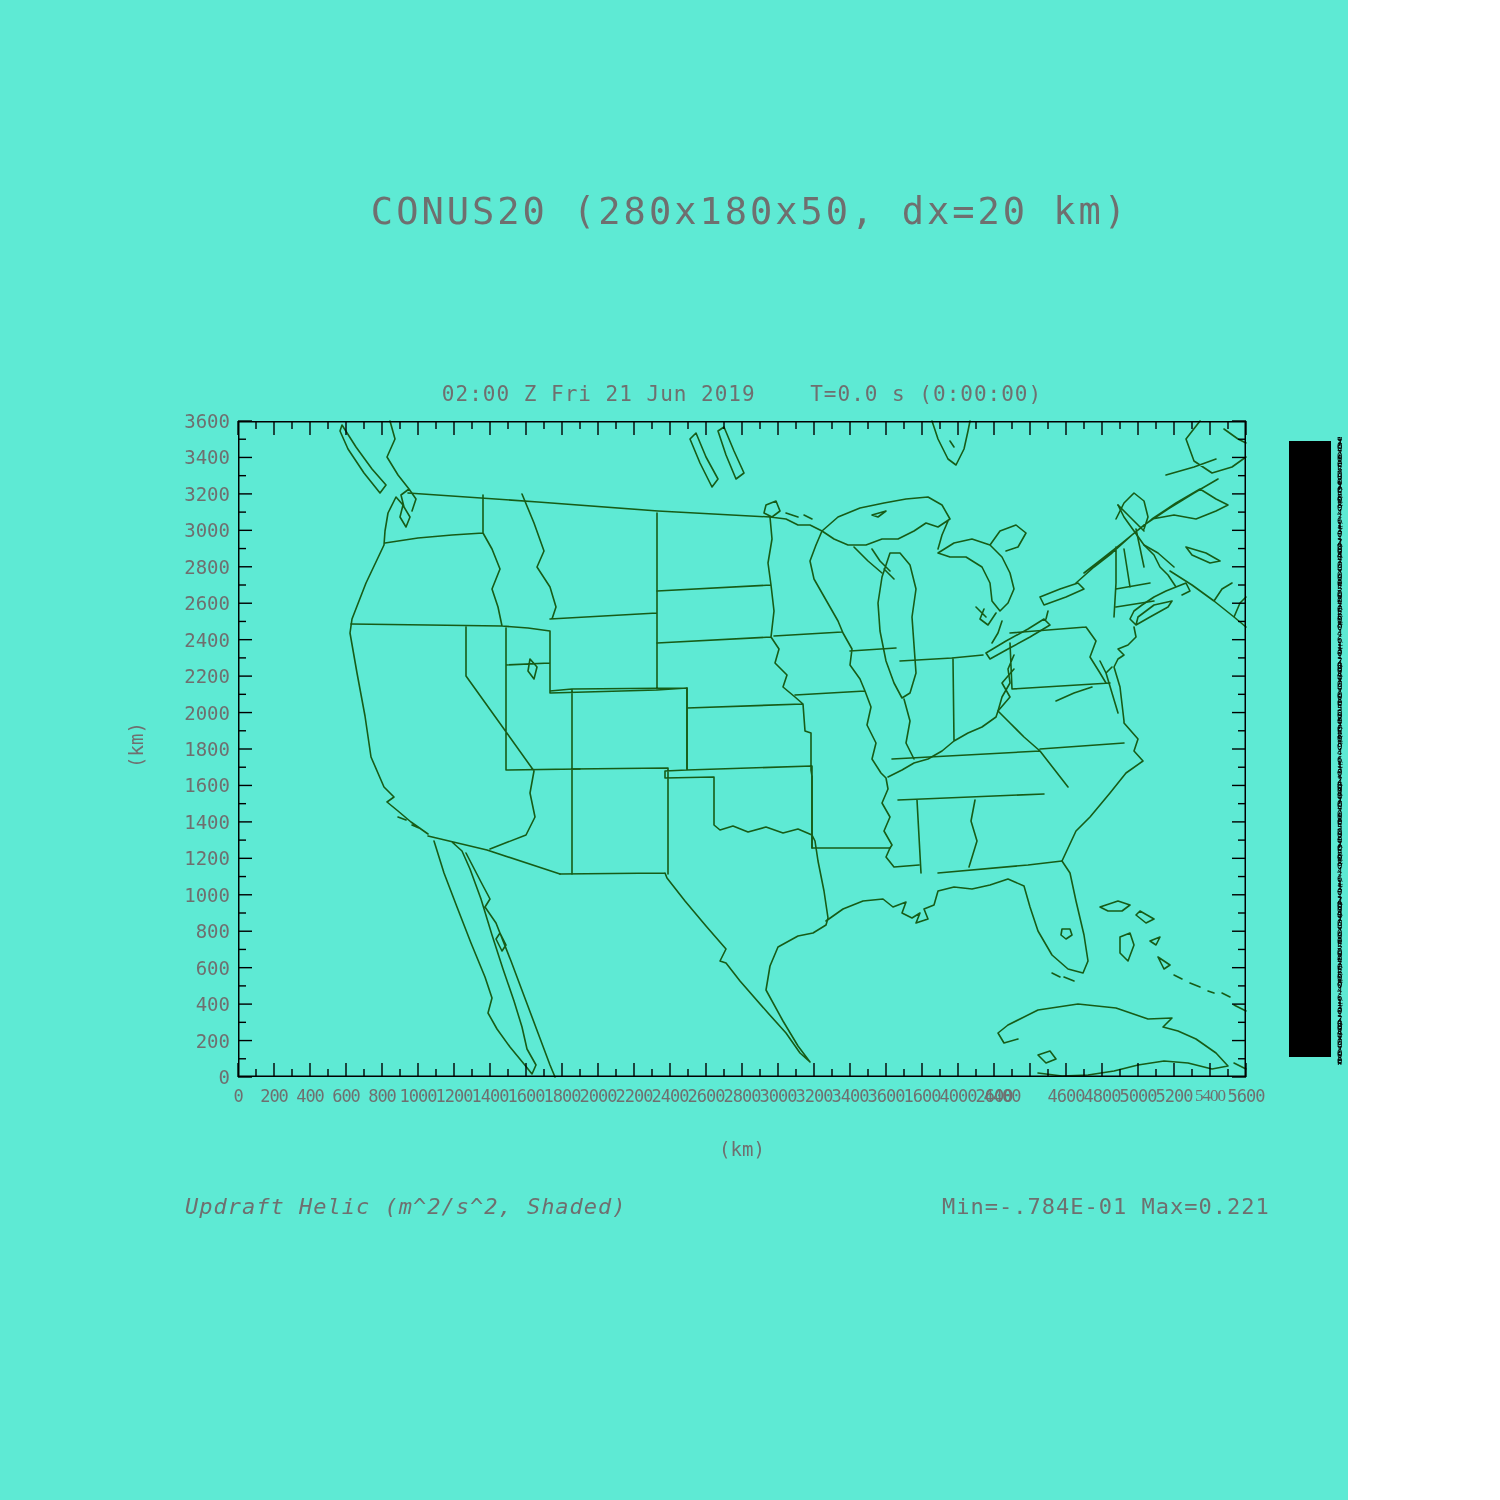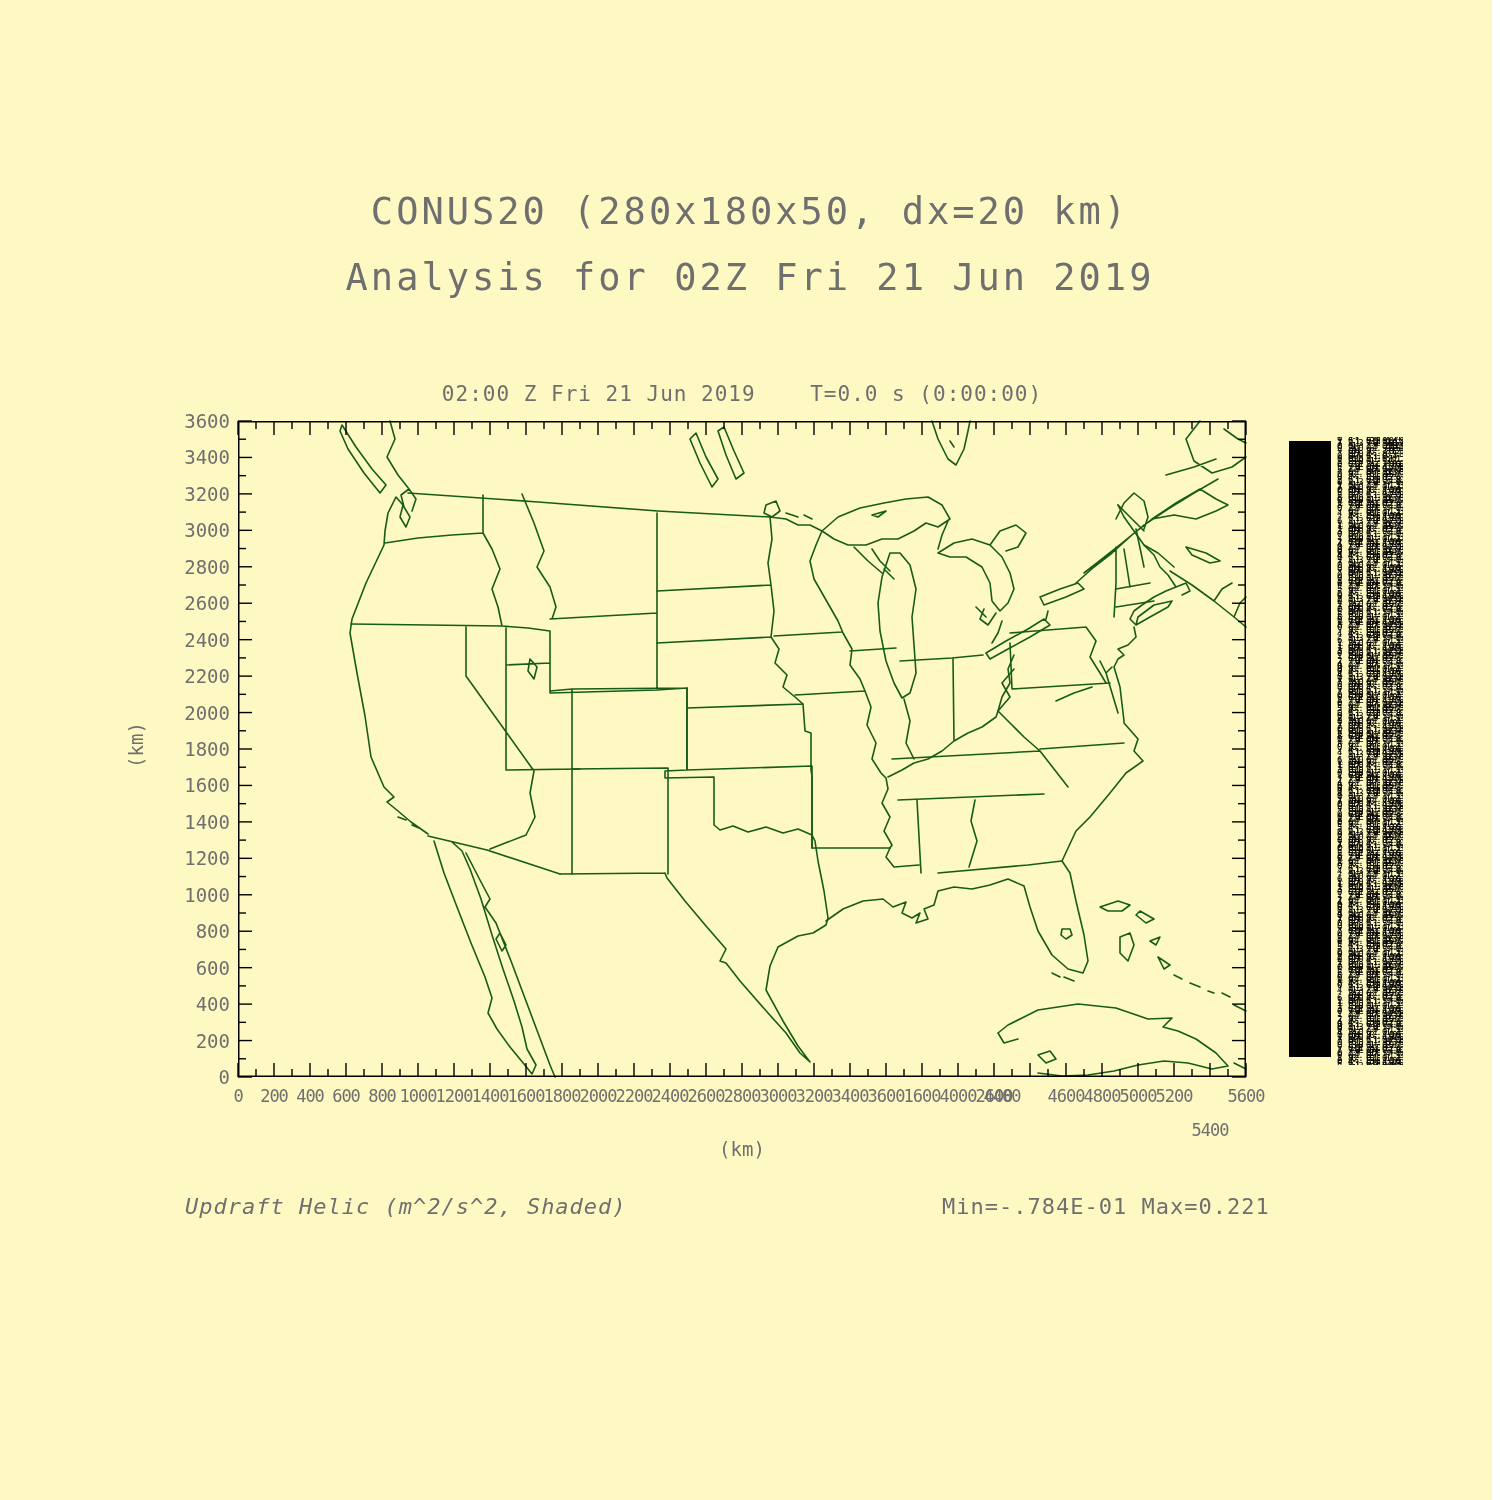--- a/index.html
+++ b/index.html
@@ -1,16 +1,16 @@
 <!DOCTYPE html>
 <html><head>
 <meta charset="utf-8">
 <style>
   html,body{margin:0;padding:0;background:#fff;}
-  #page{position:relative;width:1492px;height:1500px;background:#fef9c3;overflow:hidden;
+  #page{position:relative;width:1348px;height:1500px;background:#5eead4;overflow:hidden;
         font-family:"DejaVu Sans Mono","Liberation Mono",monospace;}
   .gtxt{color:#6f6f6f;}
   .title-line{position:absolute;left:0;width:1500px;text-align:center;font-size:37px;
               letter-spacing:3px;white-space:pre;}
   #title1{top:190px;}
   #title2{top:256px;}
   #plot-header{position:absolute;left:238px;width:1008px;top:382px;text-align:center;
                font-size:21px;letter-spacing:1px;white-space:pre;}
   #plot-svg{position:absolute;left:238px;top:421px;overflow:visible;}
   .ylab{position:absolute;width:90px;text-align:right;font-size:19px;letter-spacing:0px;}
@@ -25,21 +25,20 @@
   .noisecol{position:absolute;top:437px;height:628px;overflow:hidden;color:#000;
             font-size:9px;line-height:2.6px;letter-spacing:-2px;word-break:break-all;
             font-family:"DejaVu Sans Mono",monospace;}
 </style>
 </head>
 <body>
 
 <div id="page">
 
   <div class="title-line gtxt" id="title1">CONUS20 (280x180x50, dx=20 km)</div>
-  <div class="title-line gtxt" id="title2">Analysis for 02Z Fri 21 Jun 2019</div>
 
   <div id="plot-header" class="gtxt">02:00 Z Fri 21 Jun 2019    T=0.0 s (0:00:00)</div>
 
   <svg id="plot-svg" width="1008" height="656" viewBox="0 0 1008 656">
     <g id="map-lines" fill="none" stroke="#175c17" stroke-width="1.6" stroke-linejoin="round" stroke-linecap="round">
 
       <path d="M104,4 L118,26 134,48 148,64 142,72 126,52 110,28 102,10 Z
         M152,0 L157,18 149,36 160,54 171,68 163,74 166,86 172,96 168,106 162,96 165,84 158,76 150,92 147,110 146,124
         M171,68 L178,78 174,90
         M146,124 L128,162 114,198 112,212 119,252 127,295 133,336 146,366 156,376 149,381 160,390 173,401 190,413
@@ -389,21 +388,21 @@
       <div class="xlab gtxt" style="left: 810px; top: 1086px;">3400</div>
       <div class="xlab gtxt" style="left: 846px; top: 1086px;">3600</div>
       <div class="xlab gtxt" style="left: 882px; top: 1086px;">1600</div>
       <div class="xlab gtxt" style="left: 918px; top: 1086px;">4000</div>
       <div class="xlab gtxt" style="left: 954px; top: 1086px;">2600</div>
       <div class="xlab gtxt" style="left: 962px; top: 1086px;">4400</div>
       <div class="xlab gtxt" style="left: 1026px; top: 1086px;">4600</div>
       <div class="xlab gtxt" style="left: 1062px; top: 1086px;">4800</div>
       <div class="xlab gtxt" style="left: 1098px; top: 1086px;">5000</div>
       <div class="xlab gtxt" style="left: 1134px; top: 1086px;">5200</div>
-      <div class="xlab gtxt" style="left: 1170px; top: 1120px;">5400</div>
+      <div class="xlab gtxt" style="left: 1170px; top: 1086px; font-family: Liberation Serif, serif;">5400</div>
       <div class="xlab gtxt" style="left: 1206px; top: 1086px;">5600</div>
     </div>
 
   <div id="yaxis-title" class="gtxt">(km)</div>
   <div id="xaxis-title" class="gtxt">(km)</div>
 
   <div id="colorbar"></div>
   <div id="noise-cols">
       <div class="noisecol" style="left: 1337px; width: 6px;">01700-7 0010E3-002017.0E2.80.1.80 .4--6.1.1.1301- 24.0004.01700-7 0010E3-002017.0E2.80.1.80 .4--6.1.1.1301- 24.0004.01700-7 0010E3-002017.0E2.80.1.80 .4--6.1.1.1301- 24.0004.01700-7 0010E3-002017.0E2.80.1.80 .4--6.1.1.1301- 24.0004.01700-7 0010E3-002017.0E2.80.1.80 .4--6.1.1.1301- 24.0004.01700-7 0010E3-002017.0E2.80.1.80 .4--6.1.1.1301- 24.0004.01700-7 0010E3-002017.0E2.80.1.80 .4--6.1.1.1301- 24.0004.01700-7 0010E3-002017.0E2.80.1.80 .4--6.1.1.1301- 24.0004.01700-7 0010E3-002017.0E2.80.1.80 .4--6.1.1.1301- 24.0004.01700-7 0010E3-002017.0E2.80.1.80 .4--6.1.1.1301- 24.0004.01700-7 0010E3-002017.0E2.80.1.80 .4--6.1.1.1301- 24.0004.01700-7 0010E3-002017.0E2.80.1.80 .4--6.1.1.1301- 24.0004.01700-7 0010E3-002017.0E2.80.1.80 .4--6.1.1.1301- 24.0004.01700-7 0010E3-002017.0E2.80.1.80 .4--6.1.1.1301- 24.0004.01700-7 0010E3-002017.0E2.80.1.80 .4--6.1.1.1301- 24.0004.01700-7 0010E3-002017.0E2.80.1.80 .4--6.1.1.1301- 24.0004.01700-7 0010E3-002017.0E2.80.1.80 .4--6.1.1.1301- 24.0004.01700-7 0010E3-002017.0E2.80.1.80 .4--6.1.1.1301- 24.0004.01700-7 0010E3-002017.0E2.80.1.80 .4--6.1.1.1301- 24.0004.01700-7 0010E3-002017.0E2.80.1.80 .4--6.1.1.1301- 24.0004.01700-7 0010E3-002017.0E2.80.1.80 .4--6.1.1.1301- 24.0004.01700-7 0010E3-002017.0E2.80.1.80 .4--6.1.1.1301- 24.0004.01700-7 0010E3-002017.0E2.80.1.80 .4--6.1.1.1301- 24.0004.01700-7 0010E3-002017.0E2.80.1.80 .4--6.1.1.1301- 24.0004.01700-7 0010E3-002017.0E2.80.1.80 .4--6.1.1.1301- 24.0004.01700-7 0010E3-002017.0E2.80.1.80 .4--6.1.1.1301- 24.0004.01700-7 0010E3-002017.0E2.80.1.80 .4--6.1.1.1301- 24.0004.01700-7 0010E3-002017.0E2.80.1.80 .4--6.1.1.1301- 24.0004.01700-7 0010E3-002017.0E2.80.1.80 .4--6.1.1.1301- 24.0004.01700-7 0010E3-002017.0E2.80.1.80 .4--6.1.1.1301- 24.0004.01700-7 0010E3-002017.0E2.80.1.80 .4--6.1.1.1301- 24.0004.01700-7 0010E3-002017.0E2.80.1.80 .4--6.1.1.1301- 24.0004.01700-7 0010E3-002017.0E2.80.1.80 .4--6.1.1.1301- 24.0004.01700-7 0010E3-002017.0E2.80.1.80 .4--6.1.1.1301- 24.0004.01700-7 0010E3-002017.0E2.80.1.80 .4--6.1.1.1301- 24.0004.01700-7 0010E3-002017.0E2.80.1.80 .4--6.1.1.1301- 24.0004.01700-7 0010E3-002017.0E2.80.1.80 .4--6.1.1.1301- 24.0004.01700-7 0010E3-002017.0E2.80.1.80 .4--6.1.1.1301- 24.0004.01700-7 0010E3-002017.0E2.80.1.80 .4--6.1.1.1301- 24.0004.01700-7 0010E3-002017.0E2.80.1.80 .4--6.1.1.1301- 24.0004.01700-7 0010E3-002017.0E2.80.1.80 .4--6.1.1.1301- 24.0004.01700-7 0010E3-002017.0E2.80.1.80 .4--6.1.1.1301- 24.0004.01700-7 0010E3-002017.0E2.80.1.80 .4--6.1.1.1301- 24.0004.01700-7 0010E3-002017.0E2.80.1.80 .4--6.1.1.1301- 24.0004.01700-7 0010E3-002017.0E2.80.1.80 .4--6.1.1.1301</div>
       <div class="noisecol" style="left: 1348px; width: 17px;">4--6.1.1.1301- 24.0004.01700-7 0010E3-002017.0E2.80.1.80 .4--6.1.1.1301- 24.0004.01700-7 0010E3-002017.0E2.80.1.80 .4--6.1.1.1301- 24.0004.01700-7 0010E3-002017.0E2.80.1.80 .4--6.1.1.1301- 24.0004.01700-7 0010E3-002017.0E2.80.1.80 .4--6.1.1.1301- 24.0004.01700-7 0010E3-002017.0E2.80.1.80 .4--6.1.1.1301- 24.0004.01700-7 0010E3-002017.0E2.80.1.80 .4--6.1.1.1301- 24.0004.01700-7 0010E3-002017.0E2.80.1.80 .4--6.1.1.1301- 24.0004.01700-7 0010E3-002017.0E2.80.1.80 .4--6.1.1.1301- 24.0004.01700-7 0010E3-002017.0E2.80.1.80 .4--6.1.1.1301- 24.0004.01700-7 0010E3-002017.0E2.80.1.80 .4--6.1.1.1301- 24.0004.01700-7 0010E3-002017.0E2.80.1.80 .4--6.1.1.1301- 24.0004.01700-7 0010E3-002017.0E2.80.1.80 .4--6.1.1.1301- 24.0004.01700-7 0010E3-002017.0E2.80.1.80 .4--6.1.1.1301- 24.0004.01700-7 0010E3-002017.0E2.80.1.80 .4--6.1.1.1301- 24.0004.01700-7 0010E3-002017.0E2.80.1.80 .4--6.1.1.1301- 24.0004.01700-7 0010E3-002017.0E2.80.1.80 .4--6.1.1.1301- 24.0004.01700-7 0010E3-002017.0E2.80.1.80 .4--6.1.1.1301- 24.0004.01700-7 0010E3-002017.0E2.80.1.80 .4--6.1.1.1301- 24.0004.01700-7 0010E3-002017.0E2.80.1.80 .4--6.1.1.1301- 24.0004.01700-7 0010E3-002017.0E2.80.1.80 .4--6.1.1.1301- 24.0004.01700-7 0010E3-002017.0E2.80.1.80 .4--6.1.1.1301- 24.0004.01700-7 0010E3-002017.0E2.80.1.80 .4--6.1.1.1301- 24.0004.01700-7 0010E3-002017.0E2.80.1.80 .4--6.1.1.1301- 24.0004.01700-7 0010E3-002017.0E2.80.1.80 .4--6.1.1.1301- 24.0004.01700-7 0010E3-002017.0E2.80.1.80 .4--6.1.1.1301- 24.0004.01700-7 0010E3-002017.0E2.80.1.80 .4--6.1.1.1301- 24.0004.01700-7 0010E3-002017.0E2.80.1.80 .4--6.1.1.1301- 24.0004.01700-7 0010E3-002017.0E2.80.1.80 .4--6.1.1.1301- 24.0004.01700-7 0010E3-002017.0E2.80.1.80 .4--6.1.1.1301- 24.0004.01700-7 0010E3-002017.0E2.80.1.80 .4--6.1.1.1301- 24.0004.01700-7 0010E3-002017.0E2.80.1.80 .4--6.1.1.1301- 24.0004.01700-7 0010E3-002017.0E2.80.1.80 .4--6.1.1.1301- 24.0004.01700-7 0010E3-002017.0E2.80.1.80 .4--6.1.1.1301- 24.0004.01700-7 0010E3-002017.0E2.80.1.80 .4--6.1.1.1301- 24.0004.01700-7 0010E3-002017.0E2.80.1.80 .4--6.1.1.1301- 24.0004.01700-7 0010E3-002017.0E2.80.1.80 .4--6.1.1.1301- 24.0004.01700-7 0010E3-002017.0E2.80.1.80 .4--6.1.1.1301- 24.0004.01700-7 0010E3-002017.0E2.80.1.80 .4--6.1.1.1301- 24.0004.01700-7 0010E3-002017.0E2.80.1.80 .4--6.1.1.1301- 24.0004.01700-7 0010E3-002017.0E2.80.1.80 .4--6.1.1.1301- 24.0004.01700-7 0010E3-002017.0E2.80.1.80 .4--6.1.1.1301- 24.0004.01700-7 0010E3-002017.0E2.80.1.80 .4--6.1.1.1301- 24.0004.01700-7 0010E3-002017.0E2.80.1.80 .4--6.1.1.1301- 24.0004.01700-7 0010E3-002017.0E2.80.1.80 .4--6.1.1.1301- 24.0004.01700-7 0010E3-002017.0E2</div>

